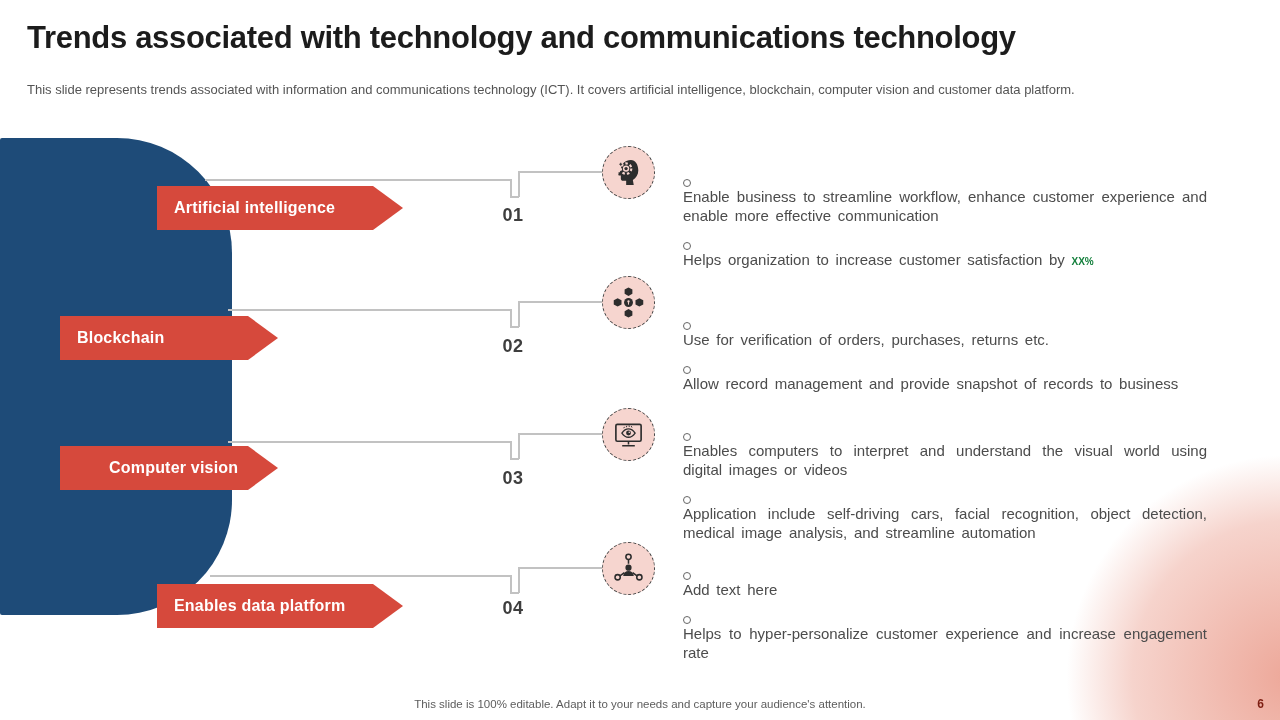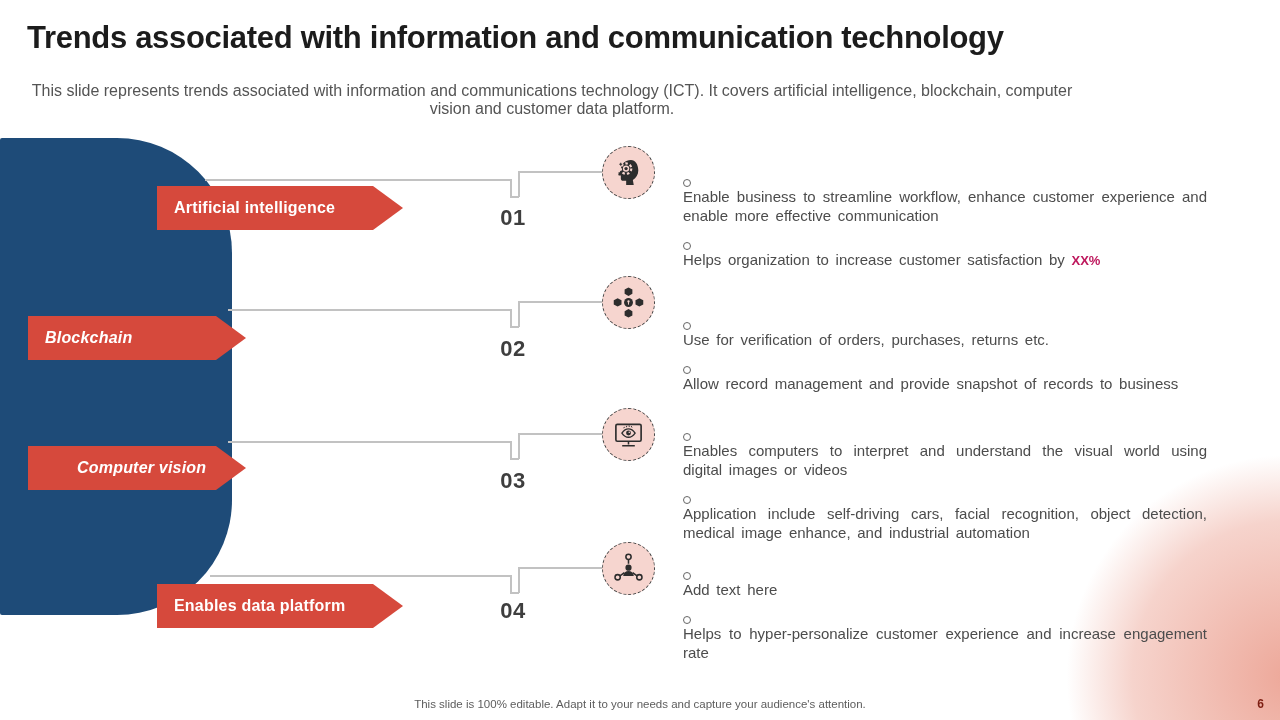--- a/index.html
+++ b/index.html
@@ -23,46 +23,46 @@
     pointer-events: none;
   }
 
   
   .title {
     position: absolute; left: 27px; top: 20px; width: 1180px;
     font-size: 31px; font-weight: 700; color: #1c1c1c; letter-spacing: -0.3px;
   }
   .subtitle {
     position: absolute; left: 27px; top: 82px; width: 1050px;
-    font-size: 16px; color: #545454; text-align: center;
+    font-size: 13px; color: #545454;
   }
 
   
   .arrow {
     position: absolute; height: 44px; background: #d6493c;
     clip-path: polygon(0 0, calc(100% - 30px) 0, 100% 50%, calc(100% - 30px) 100%, 0 100%);
     display: flex; align-items: center;
   }
   .arrow span {
     color: #ffffff; font-size: 16px; font-weight: 700; padding-left: 17px;
     white-space: nowrap; letter-spacing: 0.2px;
   }
   .arrow.pos-a { left: 157px; width: 246px; }
-  .arrow.pos-b { left: 28px;  width: 218px; font-style: italic; }
+  .arrow.pos-b { left: 60px;  width: 218px; }
   .a1 { top: 186px; } .a2 { top: 316px; } .a3 { top: 446px; padding-left: 32px; } .a4 { top: 584px; }
 
   
   .hline, .vline { position: absolute; background: #c2c2c2; }
   .hline { height: 1.5px; }
   .vline { width: 1.5px; }
 
   
   .step-num {
     position: absolute; left: 487px; width: 52px; text-align: center;
-    font-size: 22px; font-weight: 700; color: #3e3e3e; letter-spacing: 0.5px;
+    font-size: 18px; font-weight: 700; color: #3e3e3e; letter-spacing: 0.5px;
   }
 
   
   .icon-circle {
     position: absolute; left: 602px; width: 53px; height: 53px;
     background: #f6d5cf; border: 1.4px dashed #454545; border-radius: 50%;
     display: flex; align-items: center; justify-content: center;
   }
   .icon-circle svg { width: 33px; height: 33px; display: block; }
 
@@ -70,41 +70,41 @@
   .bullets { position: absolute; left: 683px; width: 524px; }
   .bullet-item { display: flex; margin-bottom: 11px; flex-direction: column; }
   .bullet-dot {
     flex: 0 0 auto; width: 8px; height: 8px; margin: 6px 11px 0 0;
     border: 1.3px solid #666; border-radius: 50%;
   }
   .bullet-text {
     font-size: 15px; color: #4c4c4c; line-height: 19px;
     word-spacing: 2.5px; text-align: justify;
   }
-  .bullet-text b { color: #be185d; font-size: 13px; }
+  .bullet-text b { color: #15803d; font-size: 10px; }
 
   
   .footer-note {
     position: absolute; left: 0; right: 0; top: 698px; text-align: center;
     font-size: 11.5px; color: #5d5d5d;
   }
   .page-number {
     position: absolute; right: 16px; top: 697px;
     font-size: 12px; font-weight: 700; color: #7d1e12;
   }
 </style>
 </head>
 <body>
 
 <div class="slide">
 
   <div class="blue-panel"></div>
   <div class="pink-blob"></div>
 
-  <h1 class="title">Trends associated with information and communication technology</h1>
+  <h1 class="title">Trends associated with technology and communications technology</h1>
   <p class="subtitle">This slide represents trends associated with information and communications technology (ICT). It covers artificial intelligence, blockchain, computer vision and customer data platform.</p>
 
   <div class="hline" style="left:205px; top:179px; width:305px;"></div>
   <div class="vline" style="left:510px; top:179px; height:18px;"></div>
   <div class="hline" style="left:510px; top:196px; width:9px;"></div>
   <div class="vline" style="left:518px; top:171px; height:26px;"></div>
   <div class="hline" style="left:518px; top:171px; width:85px;"></div>
 
   <div class="arrow pos-a a1">
     <span>Artificial intelligence</span>
@@ -193,21 +193,21 @@
     </svg>
   </div>
 
   <div class="bullets" style="top:427px;">
     <div class="bullet-item">
       <span class="bullet-dot"></span>
       <p class="bullet-text"><span>Enables computers to interpret and understand the visual world using digital images or videos</span></p>
     </div>
     <div class="bullet-item">
       <span class="bullet-dot"></span>
-      <p class="bullet-text"><span>Application include self-driving cars, facial recognition, object detection, medical image enhance, and industrial automation</span></p>
+      <p class="bullet-text"><span>Application include self-driving cars, facial recognition, object detection, medical image analysis, and streamline automation</span></p>
     </div>
   </div>
 
   <div class="hline" style="left:210px; top:575px; width:300px;"></div>
   <div class="vline" style="left:510px; top:575px; height:18px;"></div>
   <div class="hline" style="left:510px; top:592px; width:9px;"></div>
   <div class="vline" style="left:518px; top:567px; height:26px;"></div>
   <div class="hline" style="left:518px; top:567px; width:85px;"></div>
 
   <div class="arrow pos-a a4">

